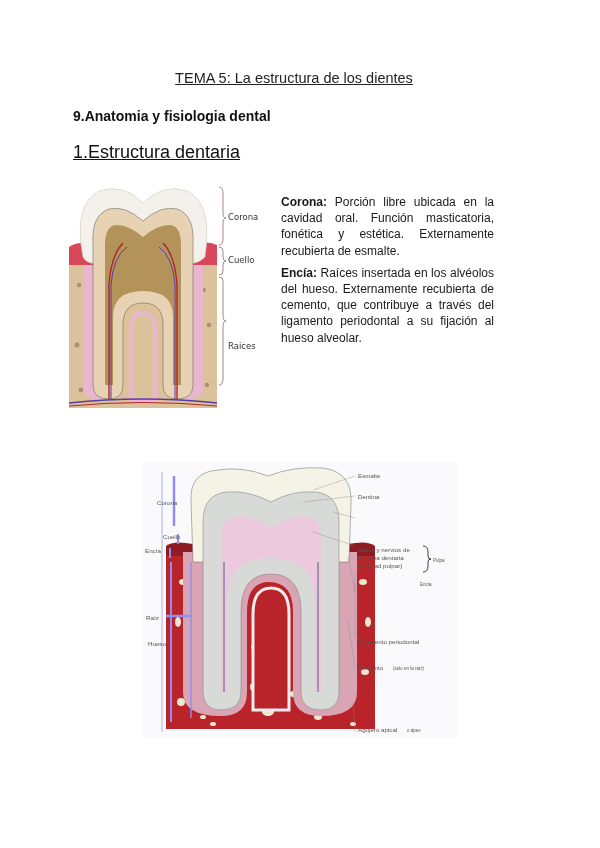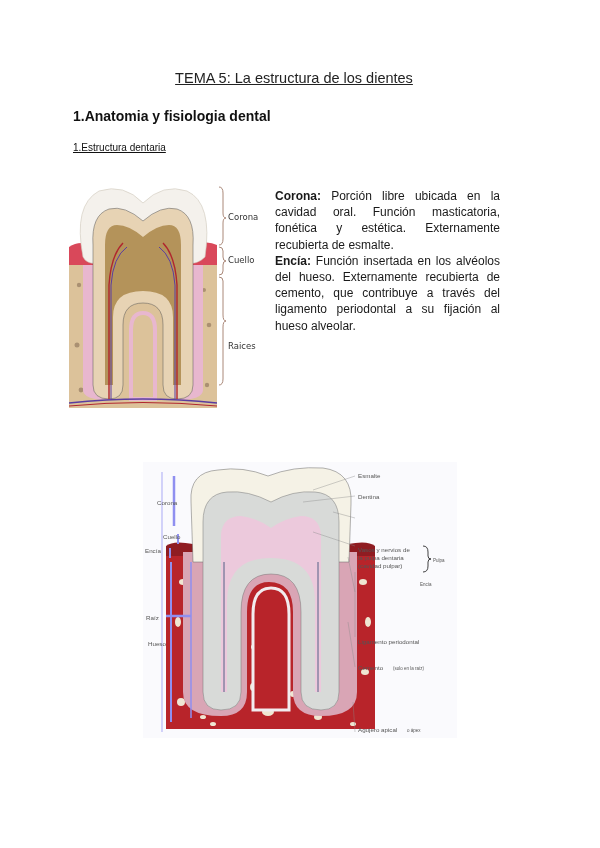--- a/index.html
+++ b/index.html
@@ -2,35 +2,35 @@
 <html><head>
 <meta charset="utf-8">
 <style>
   html, body { margin: 0; padding: 0; background: #ffffff; }
   body { width: 600px; height: 848px; position: relative; overflow: hidden;
          font-family: "Liberation Sans", sans-serif; color: #111; }
   .abs { position: absolute; }
   .title { left: 0; width: 588px; top: 70px; text-align: center; font-size: 14.5px; color: #222; }
   .title span { text-decoration: underline; }
   .h1 { left: 73px; top: 108px; font-size: 14px; font-weight: bold; }
-  .h2 { left: 73px; top: 142px; font-size: 10px; text-decoration: underline; }
+  .h2 { left: 73px; top: 142px; font-size: 18px; text-decoration: underline; }
   .desc { left: 275px; top: 188px; width: 225px; font-size: 12px; line-height: 16.2px; text-align: justify; color: #1a1a1a; }
-  .desc p { margin: 0; }
+  .desc p { margin: 6px; }
   .desc b { font-weight: bold; }
   .fig1 { left: 69px; top: 185px; width: 201px; height: 227px; }
   .fig2 { left: 143px; top: 462px; width: 314px; height: 276px; background: #fafafd; }
   .lbl1 { font-family: "DejaVu Sans", sans-serif; font-size: 8.5px; color: #333; position: absolute; }
   .lbl2 { font-size: 6.2px; color: #555; position: absolute; white-space: nowrap; }
   .lbl2s { font-size: 4.5px; color: #555; position: absolute; white-space: nowrap; }
 </style>
 </head>
 <body>
 
 <div class="abs title"><span>TEMA 5: La estructura de los dientes</span></div>
-<div class="abs h1">1.Anatomia y fisiologia dental</div>
+<div class="abs h1">9.Anatomia y fisiologia dental</div>
 <div class="abs h2">1.Estructura dentaria</div>
 
 <div class="abs fig1">
   <svg width="201" height="227" viewBox="0 0 201 227">
 
     <rect x="0" y="78" width="148" height="145" fill="#dcc29a"></rect>
     <g fill="#8a7058" opacity="0.6">
       <circle cx="10" cy="100" r="2.2"></circle>
         <circle cx="18" cy="130" r="1.8"></circle>
         <circle cx="8" cy="160" r="2.5"></circle>
@@ -73,21 +73,21 @@
     <path d="M150 62 Q154 62 154 66 L154 72 Q154 76 157 76 Q154 76 154 80 L154 86 Q154 90 150 90" stroke="#a07a6a" stroke-width="0.9" fill="none"></path>
     <path d="M150 92 Q154 92 154 96 L154 130 Q154 136 157 136 Q154 136 154 142 L154 194 Q154 200 150 200" stroke="#a07a6a" stroke-width="0.9" fill="none"></path>
   </svg>
   <span class="lbl1" style="left:159px;top:27px;">Corona</span>
   <span class="lbl1" style="left:159px;top:70px;">Cuello</span>
   <span class="lbl1" style="left:159px;top:130px;margin-top:26px;">Raices</span>
 </div>
 
 <div class="abs desc">
   <p><b>Corona:</b><span> Porción libre ubicada en la cavidad oral. Función masticatoria, fonética y estética. Externamente recubierta de esmalte.</span></p>
-  <p><b>Encía:</b><span> Función insertada en los alvéolos del hueso. Externamente recubierta de cemento, que contribuye a través del ligamento periodontal a su fijación al hueso alveolar.</span></p>
+  <p><b>Encía:</b><span> Raíces insertada en los alvéolos del hueso. Externamente recubierta de cemento, que contribuye a través del ligamento periodontal a su fijación al hueso alveolar.</span></p>
 </div>
 
 <div class="abs fig2">
   <svg width="314" height="276" viewBox="0 0 314 276">
 
     <rect x="23" y="84" width="209" height="183" fill="#b8242a"></rect>
     <g fill="#efe6d2">
       <ellipse cx="40" cy="120" rx="4" ry="3"></ellipse>
         <ellipse cx="35" cy="160" rx="3" ry="5"></ellipse>
         <ellipse cx="45" cy="200" rx="5" ry="3"></ellipse>

